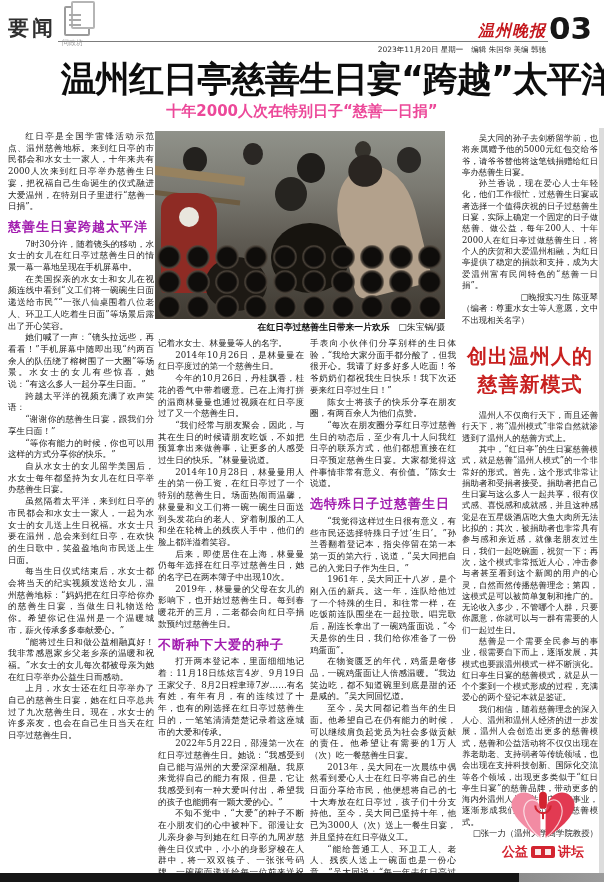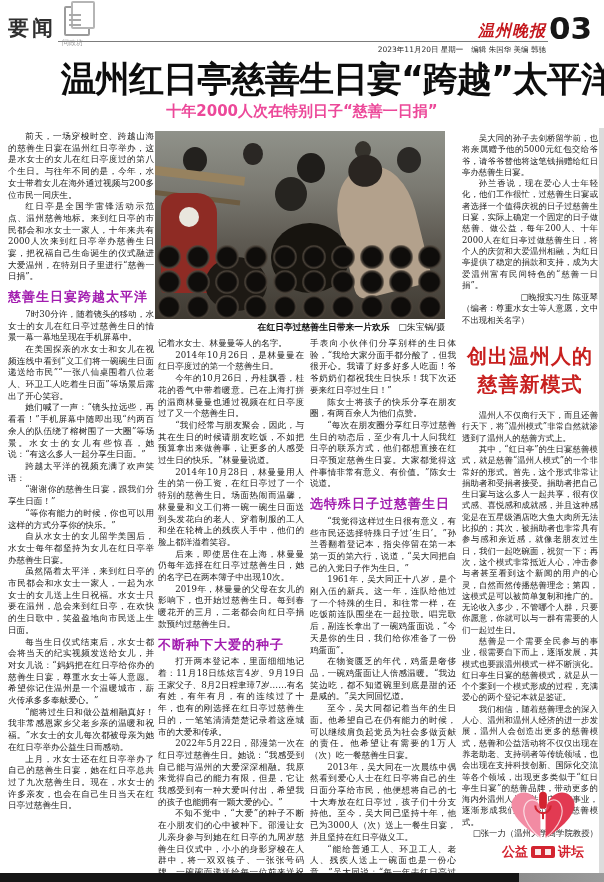--- a/index.html
+++ b/index.html
@@ -113,32 +113,31 @@
     <div class="ph-vest"></div>
     <div class="ph-coat"></div>
     <div class="ph-head-big"></div>
     <div class="ph-bowls"></div>
   </div>
   <div class="photo-caption">
     <span>在红日亭过慈善生日带来一片欢乐</span><span class="credit">□朱宝锅/摄</span>
   </div>
 
   <div class="col" id="col1">
-    <p>前天，一场穿梭时空、跨越山海的慈善生日宴在温州红日亭举办，这是水女士的女儿在红日亭度过的第八个生日。与往年不同的是，今年，水女士带着女儿在海外通过视频与200多位市民一同庆生。</p>
     <p>红日亭是全国学雷锋活动示范点、温州慈善地标。来到红日亭的市民都会和水女士一家人，十年来共有2000人次来到红日亭举办慈善生日宴，把祝福自己生命诞生的仪式融进大爱温州，在特别日子里进行“慈善一日捐”。</p>
     <h3 class="subhead">慈善生日宴跨越太平洋</h3>
     <p>7时30分许，随着镜头的移动，水女士的女儿在红日亭过慈善生日的情景一幕一幕地呈现在手机屏幕中。</p>
     <p>在美国探亲的水女士和女儿在视频连线中看到“义工们将一碗碗生日面递送给市民”“一张八仙桌围着八位老人、环卫工人吃着生日面”等场景后露出了开心笑容。</p>
     <p>她们喊了一声：“镜头拉远些，再看看！”手机屏幕中随即出现“约两百余人的队伍绕了榕树围了一大圈”等场景。水女士的女儿有些惊喜，她说：“有这么多人一起分享生日面。”</p>
     <p>跨越太平洋的视频充满了欢声笑语：</p>
     <p>“谢谢你的慈善生日宴，跟我们分享生日面！”</p>
     <p>“等你有能力的时候，你也可以用这样的方式分享你的快乐。”</p>
     <p>自从水女士的女儿留学美国后，水女士每年都坚持为女儿在红日亭举办慈善生日宴。</p>
     <p>虽然隔着太平洋，来到红日亭的市民都会和水女士一家人，一起为水女士的女儿送上生日祝福。水女士只要在温州，总会来到红日亭，在欢快的生日歌中，笑盈盈地向市民送上生日面。</p>
-    <p>每当生日仪式结束后，水女士都会将当天的纪实视频发送给女儿，并对女儿说：“妈妈把在红日亭给你办的慈善生日宴，尊重水女士等人意愿。希望你记住温州是一个温暖城市，薪火传承多多奉献爱心。”</p>
+    <p>每当生日仪式结束后，水女士都会将当天的纪实视频发送给女儿，温州慈善地标：“妈妈把在红日亭给你办的慈善生日宴，当做生日礼物送给你。希望你记住温州是一个温暖城市，薪火传承多多奉献爱心。”</p>
     <p>“能将过生日和做公益相融真好！我非常感恩家乡父老乡亲的温暖和祝福。”水女士的女儿每次都被母亲为她在红日亭举办公益生日而感动。</p>
     <p>上月，水女士还在红日亭举办了自己的慈善生日宴，她在红日亭总共过了九次慈善生日。现在，水女士的许多亲友，也会在自己生日当天在红日亭过慈善生日。</p>
 
   </div>
 
   <div class="col" id="col2">
     <p class="cont">记着水女士、林曼曼等人的名字。</p>
     <p>2014年10月26日，是林曼曼在红日亭度过的第一个慈善生日。</p>
     <p>今年的10月26日，丹桂飘香，桂花的香气中带着暖意。已在上海打拼的温商林曼曼也通过视频在红日亭度过了又一个慈善生日。</p>
     <p>“我们经常与朋友聚会，因此，与其在生日的时候请朋友吃饭，不如把预算拿出来做善事，让更多的人感受过生日的快乐。”林曼曼说道。</p>

